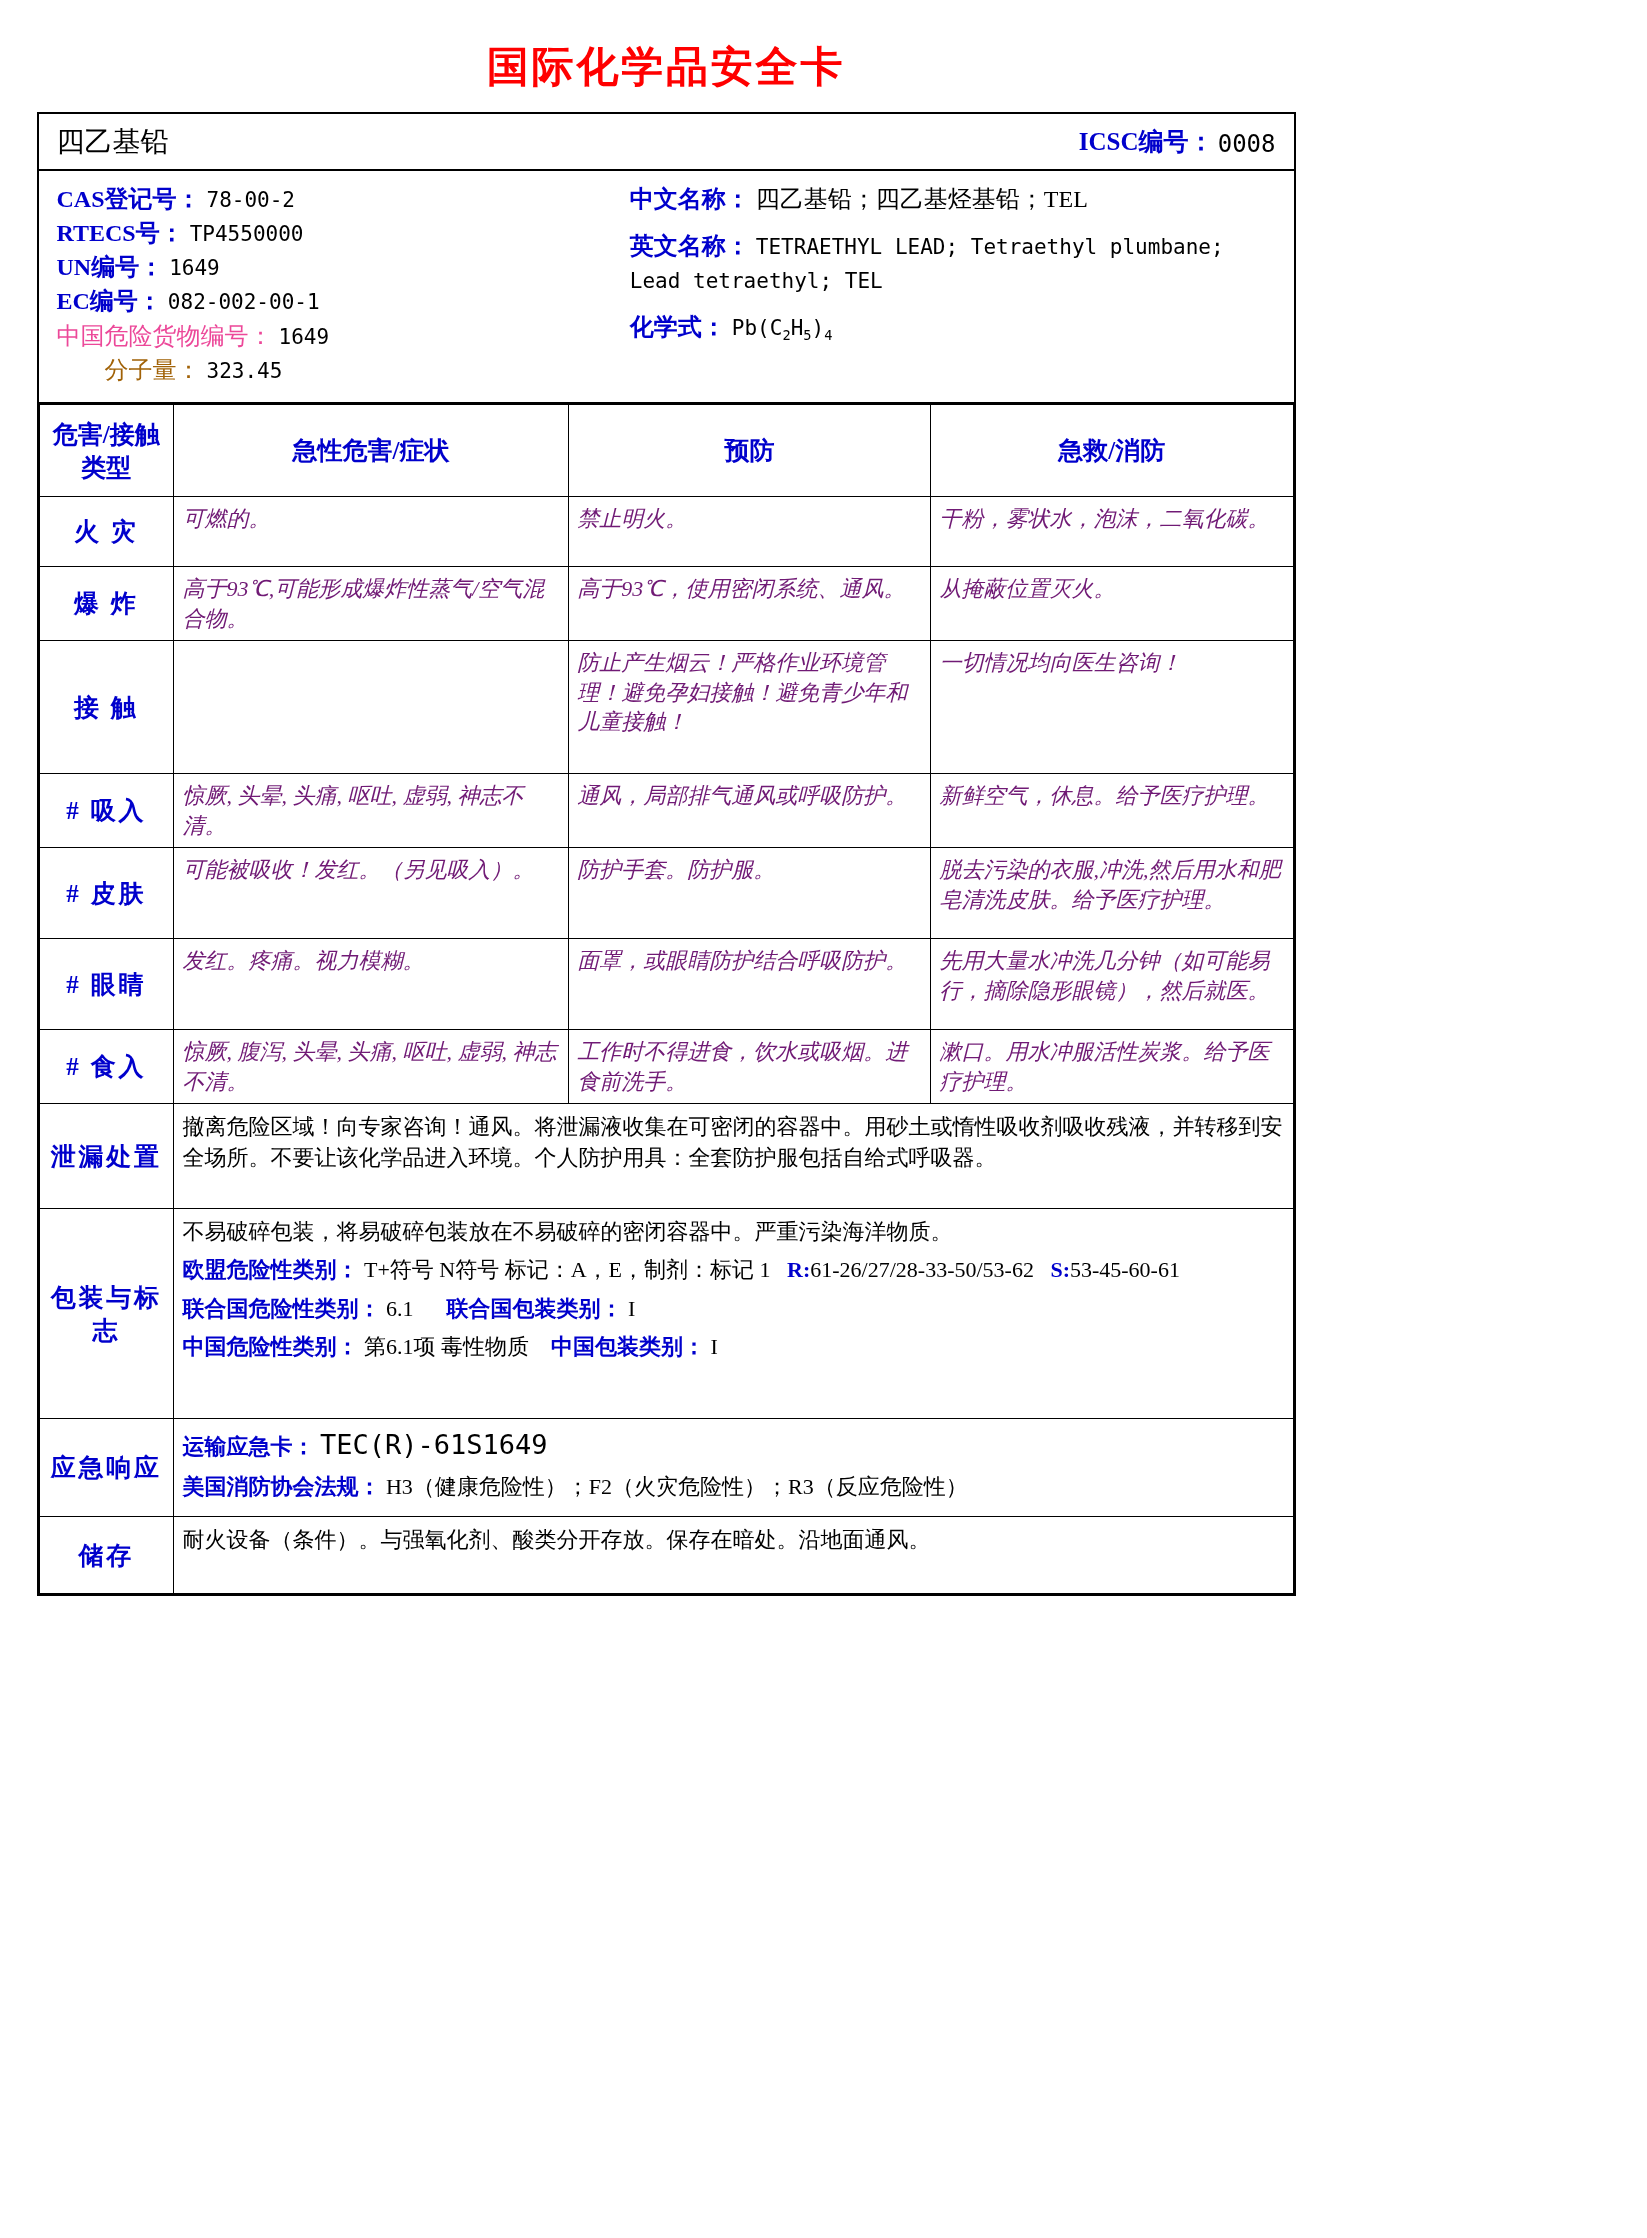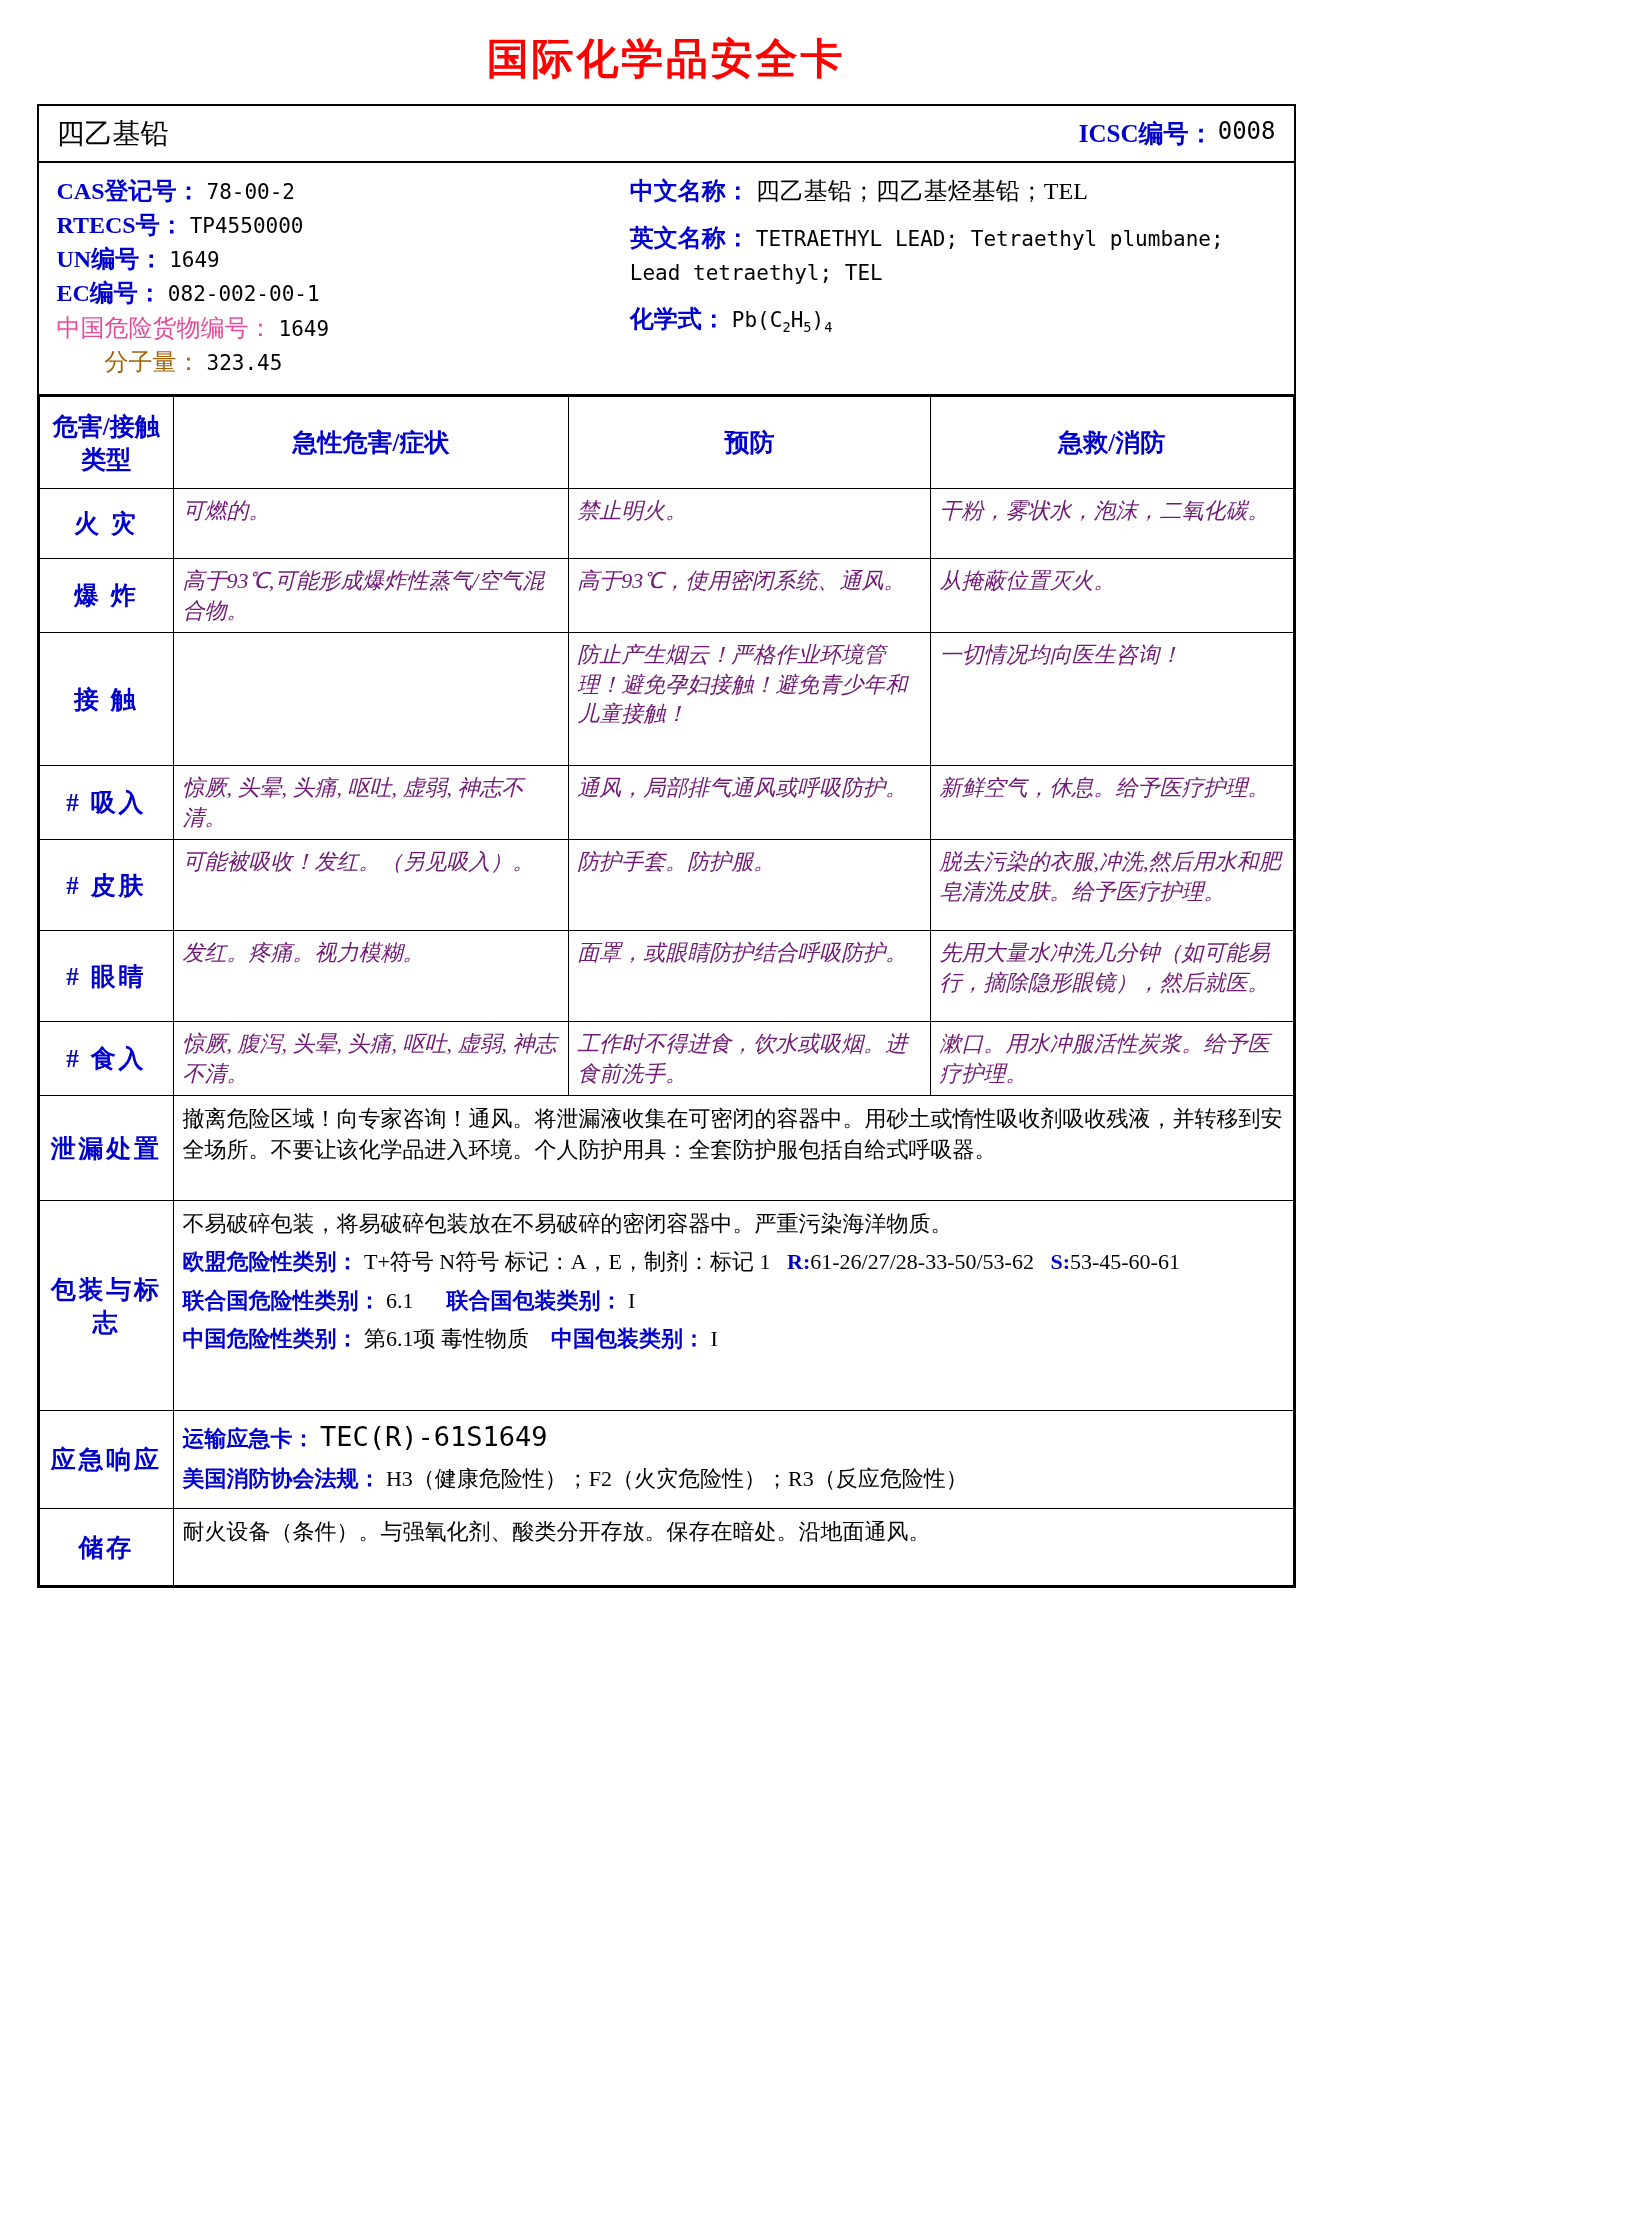--- a/index.html
+++ b/index.html
@@ -8,21 +8,21 @@
     background: #ffffff;
   }
   body {
     width: 1648px;
     font-family: "Liberation Serif", serif;
     color: #000000;
   }
   .page {
     width: 1332px;
     box-sizing: border-box;
-    padding: 0;
+    padding: 8px;
   }
   .doc-title {
     text-align: center;
     color: #ff0000;
     font-weight: bold;
     font-size: 42px;
     letter-spacing: 2.8px;
     padding-top: 31px;
     padding-bottom: 17px;
     font-family: "DejaVu Sans", sans-serif;
@@ -45,21 +45,21 @@
     height: 57px;
     gap: 48px;
   }
   .hdr-name {
     font-size: 28px;
     color: #000000;
   }
   .hdr-right {
     font-size: 25px;
     display: flex;
-    align-items: flex-start;
+    align-items: flex-end;
     gap: 4.2px;
   }
   .lbl-blue {
     color: #0000cc;
     font-weight: bold;
   }
   
   .ident {
     display: flex;
     border-bottom: 2.1px solid #000000;

